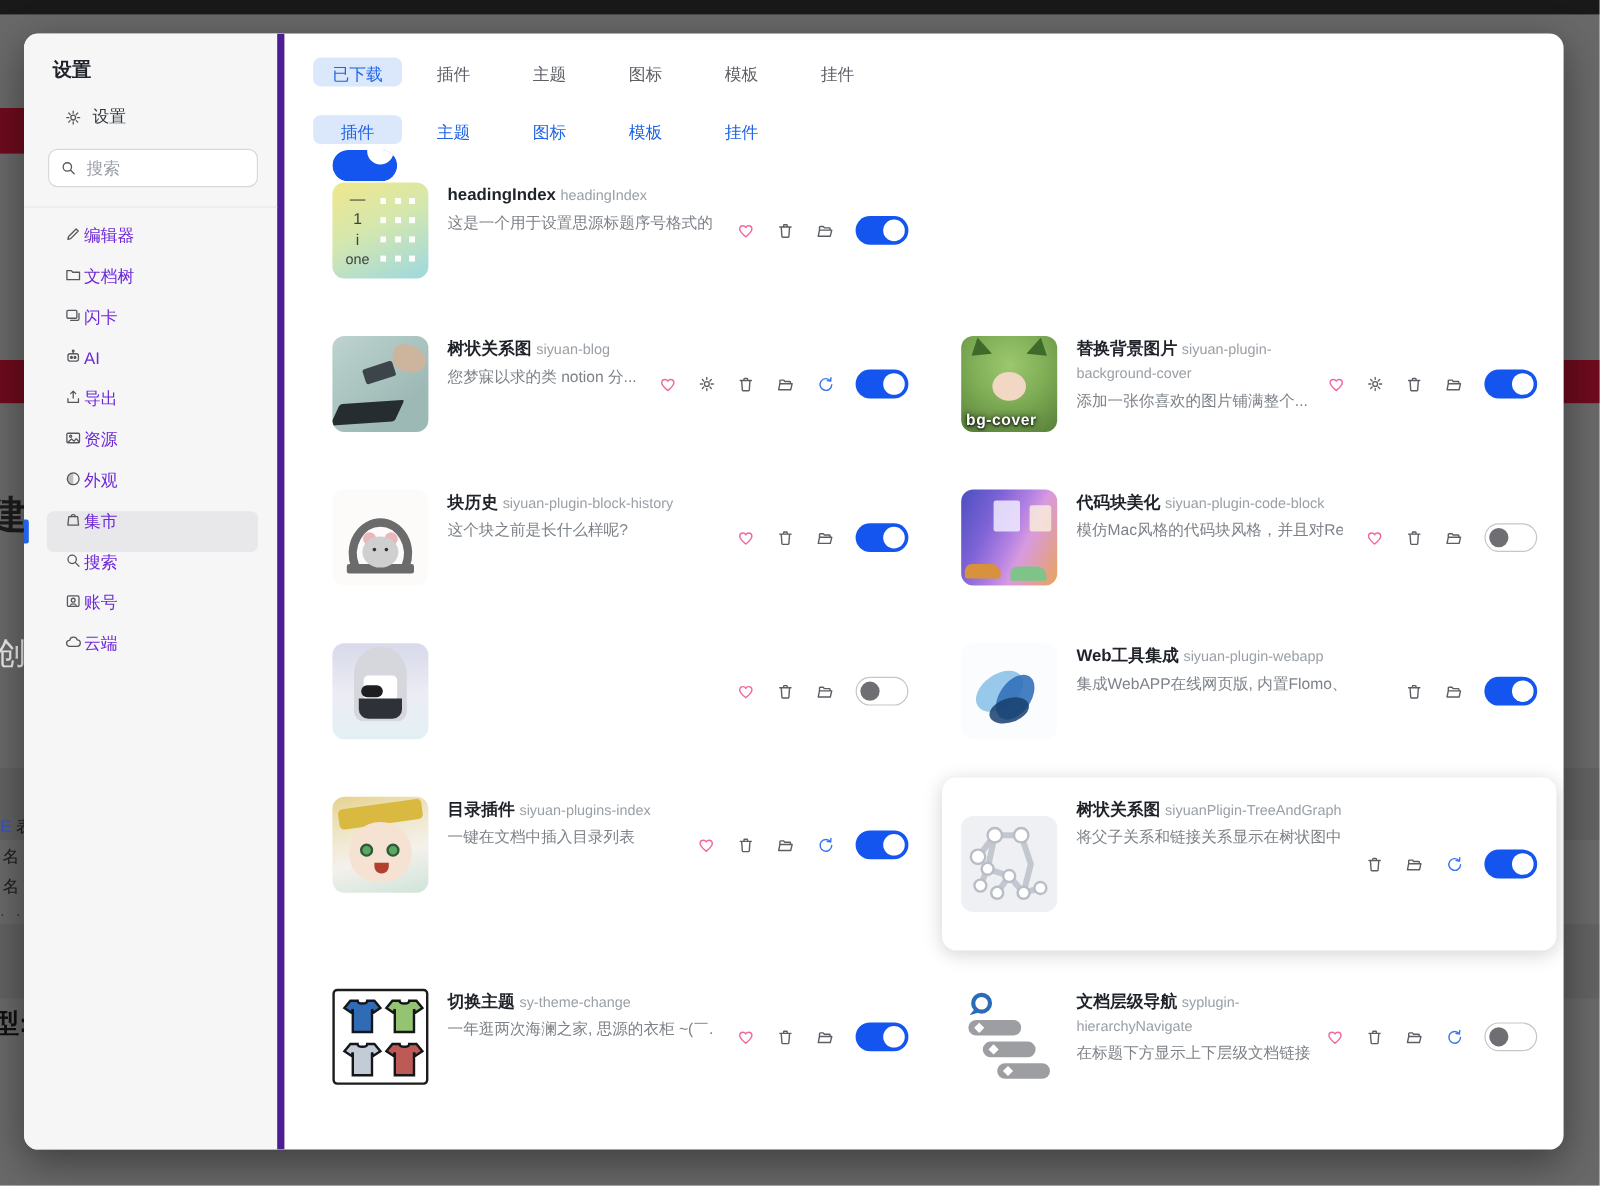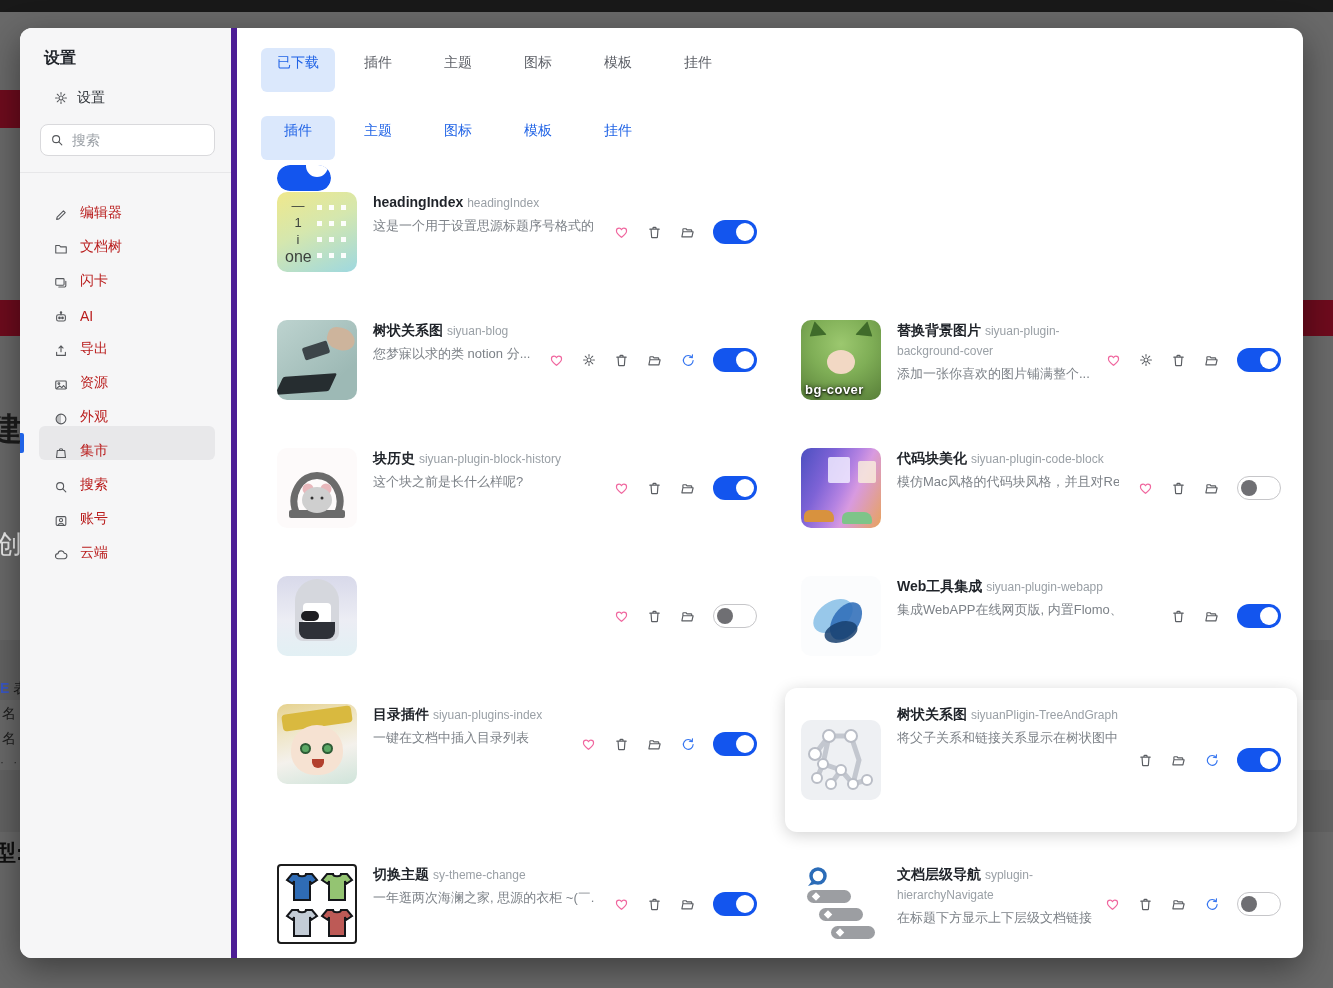--- a/index.html
+++ b/index.html
@@ -41,33 +41,33 @@
   .sb-search{
     margin:17px 16px 0 20px;height:32px;background:#fff;border:1px solid #d9d9dc;border-radius:8px;
     display:flex;align-items:center;padding:0 9px;gap:6px;box-sizing:border-box;
   }
   .sb-search input{border:none;outline:none;flex:1;font-size:14px;color:#333;background:transparent;min-width:0;
     font-family:"Liberation Sans","DejaVu Sans",sans-serif;}
   .sb-search input::placeholder{color:#9ba0a6;}
   .sb-divider{margin:16px 0 15px 0;border-top:1px solid #e7e7e9;}
   .side-item{
     position:relative;height:34px;margin:0 16px 0 19px;padding-left:15px;border-radius:6px;
-    display:flex;align-items:flex-end;gap:12px;font-size:14px;color:#b91c1c;cursor:pointer;
+    display:flex;align-items:flex-start;gap:2px;font-size:14px;color:#6d28d9;cursor:pointer;
   }
   .side-item.selected{background:#e8e8ea;}
   .sel-bar{position:absolute;left:-19px;top:7px;width:4px;height:20px;border-radius:0 2px 2px 0;background:var(--primary,#2063e6);}
   .ic{display:inline-flex;align-items:center;justify-content:center;color:#56585c;}
   .ic svg{display:block;}
 
   
   .content{flex:1;display:flex;flex-direction:column;min-width:0;}
   .tabs-row{display:flex;gap:6px;padding-left:24px;}
   .tabs-primary{margin-top:20px;}
   .tabs-secondary{margin-top:24px;}
-  .tab{min-width:74px;height:44px;line-height:28px;text-align:center;border-radius:6px;font-size:14px;
+  .tab{min-width:74px;height:24px;line-height:28px;text-align:center;border-radius:6px;font-size:14px;
     color:#5c5f66;cursor:pointer;padding:0 2px;box-sizing:border-box;}
   .tab.selected{background:#dbe8fc;color:var(--primary,#2063e6);}
   .tabs-secondary .tab{color:var(--primary,#2063e6);}
   .tabs-secondary .tab.selected{background:#dbe8fc;}
 
   .market-list{position:relative;flex:1;padding:32px 22px 0 40px;overflow:hidden;}
   .scroll-artifact{position:absolute;left:40px;top:5px;width:54px;height:26px;overflow:hidden;border-radius:13px;}
   .scroll-artifact .track{position:absolute;inset:0;background:var(--toggle-blue,#1355ee);border-radius:13px;}
   .scroll-artifact .knob{position:absolute;right:3px;top:-10px;width:22px;height:22px;border-radius:50%;background:#fff;}
 
@@ -91,21 +91,21 @@
   .toggle{position:relative;width:44px;height:24px;border-radius:12px;flex:0 0 44px;cursor:pointer;box-sizing:border-box;}
   .toggle.on{background:var(--toggle-blue,#1355ee);}
   .toggle.on .knob{position:absolute;right:3px;top:3px;width:18px;height:18px;border-radius:50%;background:#fff;}
   .toggle.off{background:#fff;border:1px solid #c6c6c9;}
   .toggle.off .knob{position:absolute;left:3px;top:3px;width:16px;height:16px;border-radius:50%;background:#6f6f73;}
 
   
   .picon-heading-index{background:linear-gradient(155deg,#efe88c 0%,#d5e7ae 45%,#9ed8e0 100%);}
   .hi-col{position:absolute;left:8px;top:5px;width:26px;display:flex;flex-direction:column;color:#3c413c;font-size:13px;line-height:17px;text-align:center;}
   .hi-col b{font-weight:400;}
-  .hi-col b:last-child{font-size:16px;}
+  .hi-col b:last-child{font-size:12px;}
   .hi-dots{position:absolute;left:40px;right:6px;top:13px;display:flex;flex-direction:column;gap:11px;}
   .hi-dots i{height:5px;background:repeating-linear-gradient(90deg,rgba(255,255,255,.95) 0 5px,transparent 5px 12px);}
 
   .picon-blog{background:linear-gradient(140deg,#bdd3cf 0%,#9db9b5 75%);}
   .blog-laptop{position:absolute;left:3px;bottom:7px;width:52px;height:18px;background:#262d30;transform:skewX(-28deg) rotate(-4deg);border-radius:2px;}
   .blog-phone{position:absolute;left:26px;top:24px;width:26px;height:13px;background:#3c4549;border-radius:2px;transform:rotate(-18deg);}
   .blog-hand{position:absolute;right:2px;top:8px;width:28px;height:22px;background:#cdb49c;border-radius:40% 60% 50% 50%;transform:rotate(15deg);}
 
   .picon-bg-cover{background:radial-gradient(circle at 50% 30%,#9cc86f 0%,#7fae56 45%,#587f39 100%);}
   .bgc-ear{position:absolute;top:1px;width:17px;height:16px;background:#3f6b2a;clip-path:polygon(50% 0,100% 100%,0 85%);}

